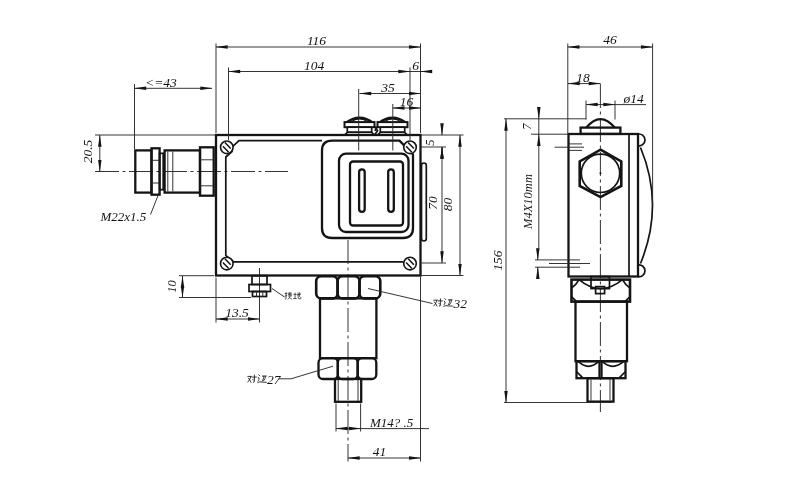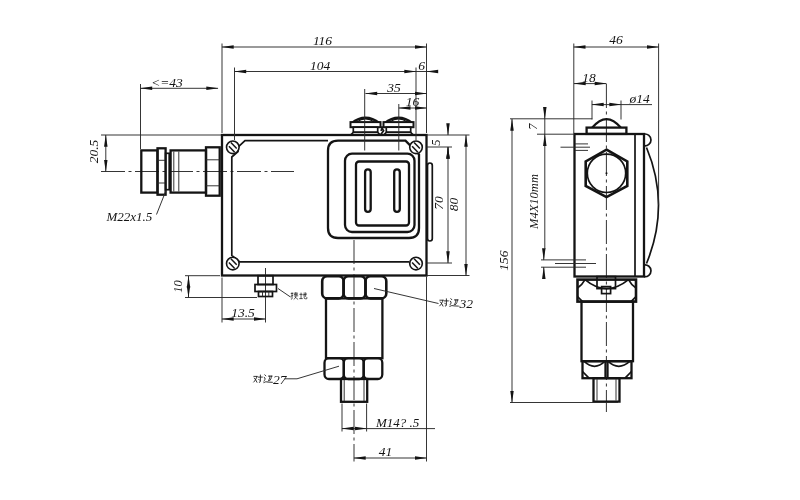--- a/index.html
+++ b/index.html
@@ -1,16 +1,16 @@
 <!DOCTYPE html>
 <html><head>
 <meta charset="utf-8">
 <style>
   html,body{margin:0;padding:0;background:#ffffff;}
-  .stage{position:relative;width:740px;height:500px;background:#ffffff;overflow:hidden;margin-left:6px;}
+  .stage{position:relative;width:740px;height:500px;background:#ffffff;overflow:hidden;}
   svg{display:block;}
   text{font-family:"Liberation Serif","DejaVu Serif",serif;font-style:italic;fill:#141414;}
   .dim{font-size:13.5px;}
   .dims{font-size:12.5px;}
   .lbl{font-size:13px;}
   line,path,rect,circle,polygon,polyline{vector-effect:none;}
   .thick{stroke:#141414;stroke-width:2.3;fill:none;}
   .thick2{stroke:#141414;stroke-width:2.6;fill:none;}
   .med{stroke:#141414;stroke-width:1.7;fill:none;}
   .thin{stroke:#2a2a2a;stroke-width:0.95;fill:none;}

